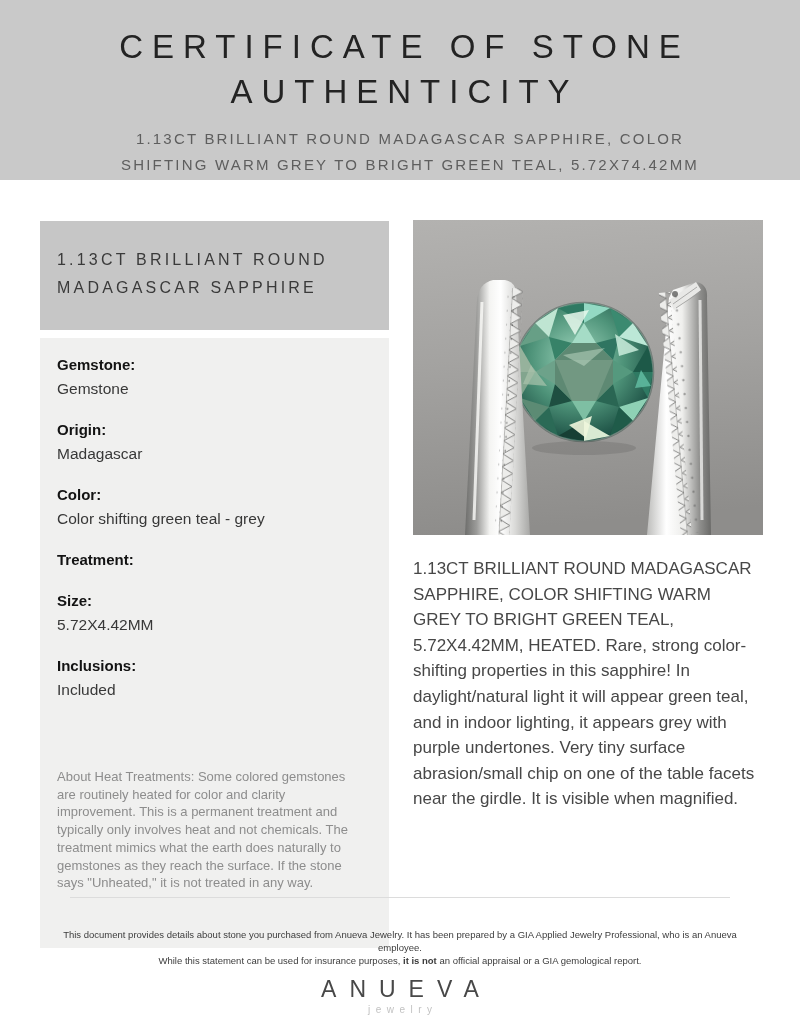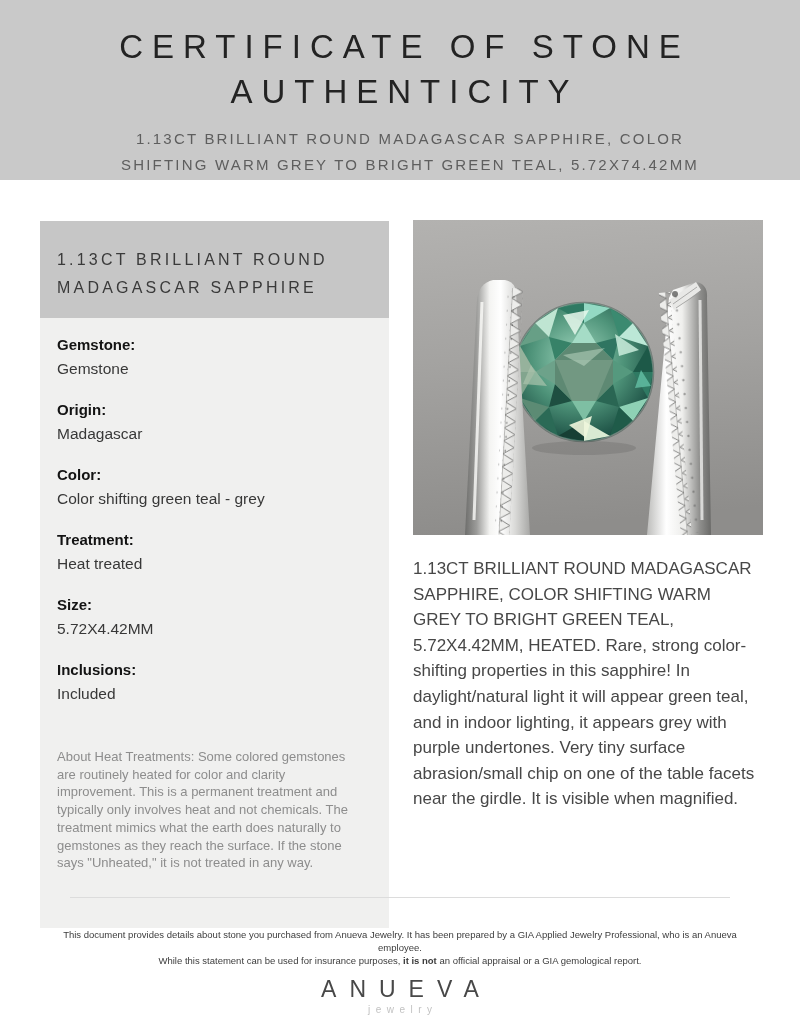--- a/index.html
+++ b/index.html
@@ -11,21 +11,21 @@
   .hero-title{margin:0;padding-top:24px;font-size:33px;font-weight:400;color:#232323;
               letter-spacing:9px;line-height:45px;}
   .hero-title div{padding-left:9px;}
   .hero-sub{margin-top:12px;font-size:15px;color:#5e5e5e;letter-spacing:2.2px;line-height:26px;}
   .hero-sub div{padding-left:20px;}
 
   
   .panel-title{position:absolute;left:40px;top:221px;width:349px;height:109px;background:#c6c6c6;
                box-sizing:border-box;padding:25px 0 0 17px;font-size:16px;letter-spacing:3.2px;
                color:#3a3a3a;line-height:28px;}
-  .panel-details{position:absolute;left:40px;top:318px;width:349px;height:610px;background:#f0f0ef;
+  .panel-details{position:absolute;left:40px;top:338px;width:349px;height:610px;background:#f0f0ef;
                  box-sizing:border-box;padding:17px 0 0 17px;}
   .field{margin-bottom:21px;}
   .field .lbl{font-size:15px;font-weight:bold;color:#131313;line-height:20px;margin-bottom:4px;}
   .field .val{font-size:15.5px;color:#383838;line-height:20px;}
   .about-note{position:absolute;left:17px;top:430px;width:295px;font-size:13px;line-height:17.7px;
               color:#8d8d8d;}
 
   
   .photo{position:absolute;left:413px;top:220px;width:350px;height:315px;}
 
@@ -70,21 +70,20 @@
     <div class="field">
       <div class="lbl">Origin:</div>
       <div class="val">Madagascar</div>
     </div>
     <div class="field">
       <div class="lbl">Color:</div>
       <div class="val">Color shifting green teal - grey</div>
     </div>
     <div class="field">
       <div class="lbl">Treatment:</div>
-      <div class="val">Heat treated</div>
     </div>
     <div class="field">
       <div class="lbl">Size:</div>
       <div class="val">5.72X4.42MM</div>
     </div>
     <div class="field">
       <div class="lbl">Inclusions:</div>
       <div class="val">Included</div>
     </div>
     <div class="about-note">About Heat Treatments: Some colored gemstones are routinely heated for color and clarity improvement. This is a permanent treatment and typically only involves heat and not chemicals. The treatment mimics what the earth does naturally to gemstones as they reach the surface. If the stone says "Unheated," it is not treated in any way.</div>

